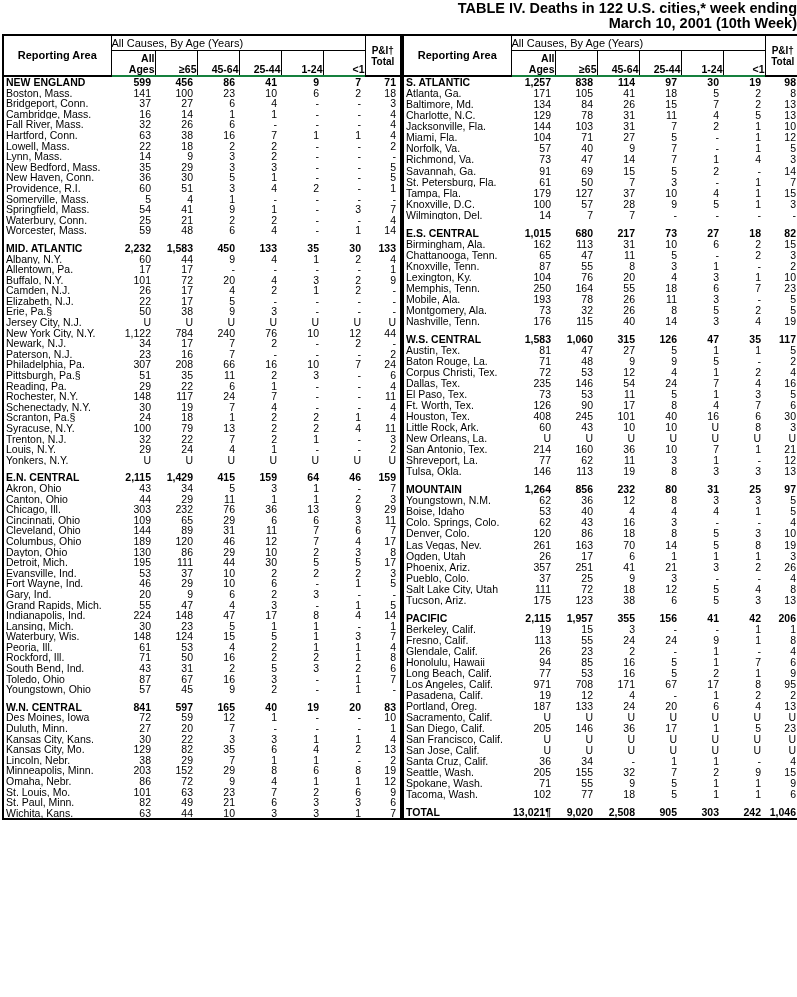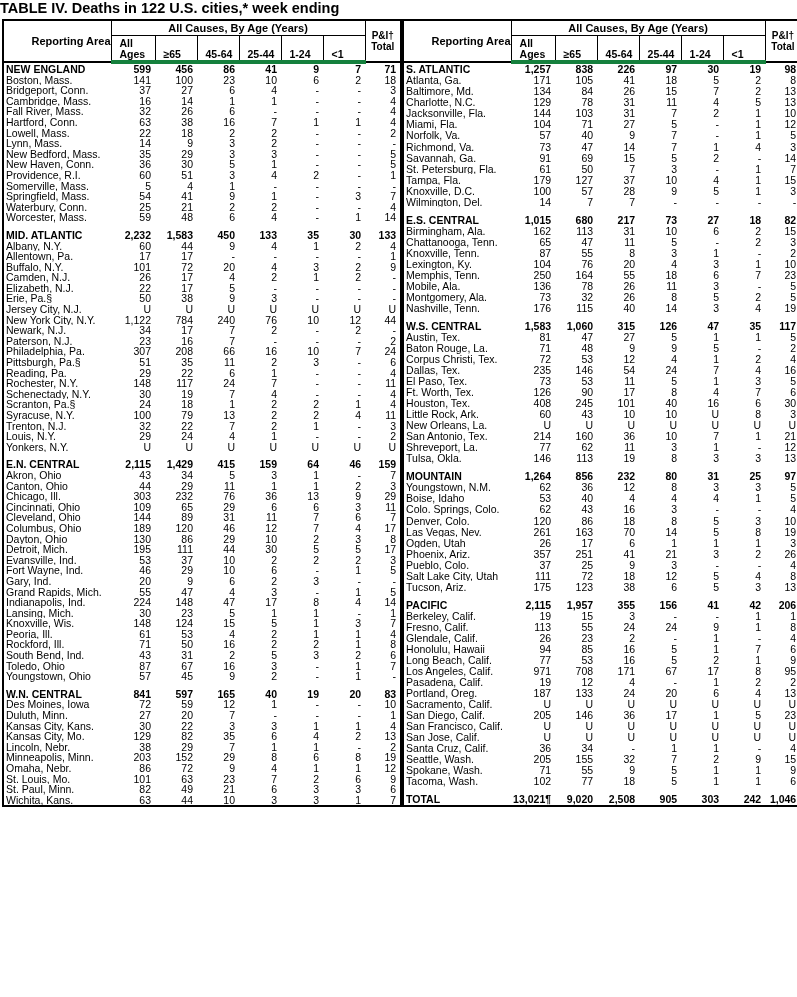--- a/index.html
+++ b/index.html
@@ -1,26 +1,26 @@
 <!DOCTYPE html>
 <html><head>
 <meta charset="utf-8">
 <style>
   html,body{margin:0;padding:0;background:#fff;}
   body{width:797px;height:997px;font-family:"Liberation Sans",sans-serif;color:#000;}
   #page{width:797px;height:997px;position:relative;box-sizing:border-box;}
-  .title{text-align:left;font-weight:bold;font-size:14.5px;line-height:15px;padding-top:1px;}
+  .title{text-align:right;font-weight:bold;font-size:14.5px;line-height:15px;padding-top:1px;margin-left:32px;}
   .tablewrap{display:flex;flex-direction:row;margin-top:3px;padding:0 2px;}
   table{border-collapse:collapse;table-layout:fixed;}
   .half{width:396px;}
   th,td{font-size:10.5px;line-height:10.6px;padding:0;margin:0;}
-  .hdr-area{border:2px solid #000;border-right:1px solid #000;font-weight:bold;font-size:11px;text-align:right;vertical-align:middle;}
-  .hdr-allcauses{border-top:2px solid #000;border-bottom:1px solid #000;border-left:1px solid #000;border-right:1px solid #000;font-weight:bold;font-size:11px;text-align:center;height:14px;}
+  .hdr-area{border:2px solid #000;border-right:1px solid #000;font-weight:bold;font-size:11px;text-align:center;vertical-align:middle;}
+  .hdr-allcauses{border-top:2px solid #000;border-bottom:1px solid #000;border-left:1px solid #000;border-right:1px solid #000;font-weight:normal;font-size:11px;text-align:left;height:14px;}
   .hdr-pi{border:2px solid #000;border-left:1px solid #000;font-weight:bold;font-size:10px;text-align:center;vertical-align:middle;line-height:11px;}
-  .hdr-sub{border-bottom:4px solid #15803d;border-right:1px solid #000;font-weight:bold;font-size:10.5px;text-align:left;vertical-align:bottom;height:24px;line-height:11px;padding-left:8px;}
+  .hdr-sub{border-bottom:2px solid #15803d;border-right:1px solid #000;font-weight:bold;font-size:10.5px;text-align:right;vertical-align:bottom;height:24px;line-height:11px;}
   .hdr-sub.first{border-left:1px solid #000;}
   td.area{text-align:left;padding-left:2px;white-space:nowrap;overflow:hidden;}
   td.num{text-align:right;padding-right:4px;white-space:nowrap;}
   tr.region td{font-weight:bold;}
   tr.spacer td{height:7px;}
   .rcol{border-right:2px solid #000;}
   .body-left{border-left:2px solid #000;}
   .gap{width:3px;}
   .totalrow td{font-weight:bold;border-top:0;}
   col.c-area{width:108px;}
@@ -28,20 +28,21 @@
   col.c-n2{width:42px;}
   col.c-pi{width:36px;}
 </style>
 </head>
 <body>
 
 <div id="page">
 
   <div class="title">
     <div>TABLE IV. Deaths in 122 U.S. cities,* week ending</div>
+    <div>March 10, 2001 (10th Week)</div>
   </div>
 
   <div class="tablewrap">
 
     <table class="half">
       <colgroup>
         <col class="c-area">
           <col class="c-n">
           <col class="c-n2">
           <col class="c-n2">
@@ -582,21 +583,21 @@
             <td class="area body-left">Lansing, Mich.</td>
             <td class="num">30</td>
             <td class="num">23</td>
             <td class="num">5</td>
             <td class="num">1</td>
             <td class="num">1</td>
             <td class="num">-</td>
             <td class="num rcol">1</td>
           </tr>
           <tr>
-            <td class="area body-left">Knoxville, Wis.</td>
+            <td class="area body-left">Waterbury, Wis.</td>
             <td class="num">148</td>
             <td class="num">124</td>
             <td class="num">15</td>
             <td class="num">5</td>
             <td class="num">1</td>
             <td class="num">3</td>
             <td class="num rcol">7</td>
           </tr>
           <tr>
             <td class="area body-left">Peoria, Ill.</td>
@@ -796,21 +797,21 @@
           <th class="hdr-sub">25-44</th>
           <th class="hdr-sub">1-24</th>
           <th class="hdr-sub">&lt;1</th>
         </tr>
       </thead>
       <tbody id="right-body">
           <tr class="region">
             <td class="area body-left">S. ATLANTIC</td>
             <td class="num">1,257</td>
             <td class="num">838</td>
-            <td class="num">226</td>
+            <td class="num">114</td>
             <td class="num">97</td>
             <td class="num">30</td>
             <td class="num">19</td>
             <td class="num rcol">98</td>
           </tr>
           <tr>
             <td class="area body-left">Atlanta, Ga.</td>
             <td class="num">171</td>
             <td class="num">105</td>
             <td class="num">41</td>
@@ -987,21 +988,21 @@
             <td class="num">250</td>
             <td class="num">164</td>
             <td class="num">55</td>
             <td class="num">18</td>
             <td class="num">6</td>
             <td class="num">7</td>
             <td class="num rcol">23</td>
           </tr>
           <tr>
             <td class="area body-left">Mobile, Ala.</td>
-            <td class="num">136</td>
+            <td class="num">193</td>
             <td class="num">78</td>
             <td class="num">26</td>
             <td class="num">11</td>
             <td class="num">3</td>
             <td class="num">-</td>
             <td class="num rcol">5</td>
           </tr>
           <tr>
             <td class="area body-left">Montgomery, Ala.</td>
             <td class="num">73</td>

